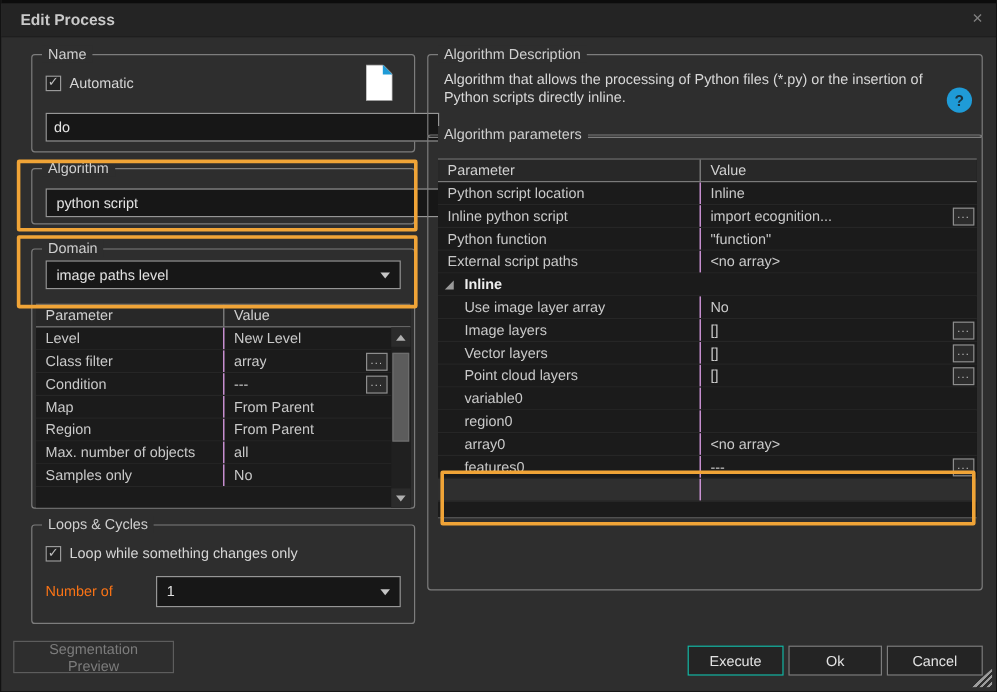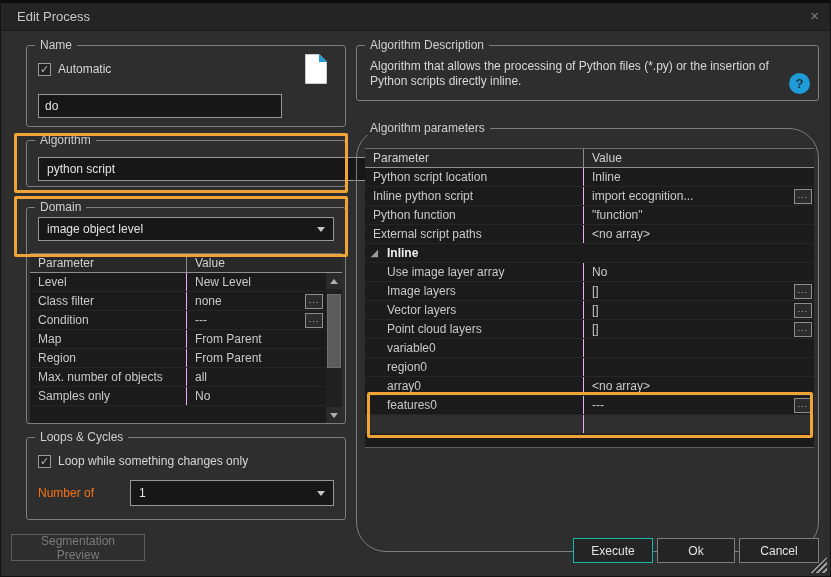--- a/index.html
+++ b/index.html
@@ -3,21 +3,21 @@
 <meta charset="utf-8">
 <style>
   html,body{margin:0;padding:0;background:#1a1a1a;}
   *{box-sizing:border-box;font-family:"Liberation Sans",sans-serif;}
   #dialog{position:relative;width:831px;height:577px;background:#2e2e2e;overflow:hidden;
           border-left:1px solid #121212;border-right:1px solid #121212;border-bottom:1px solid #121212;}
   .abs{position:absolute;}
   
   #topstrip{position:absolute;left:0;top:0;width:831px;height:3px;background:#0c0c0c;}
   #titlebar{position:absolute;left:0;top:3px;width:831px;height:28px;background:#242424;border-bottom:1px solid #1e1e1e;}
-  #title{position:absolute;left:16px;top:6px;font-size:13px;color:#c9c9c9;}
+  #title{position:absolute;left:16px;top:6px;font-size:13px;color:#c9c9c9;font-weight:bold;}
   #close{position:absolute;right:13px;top:4px;font-size:15px;color:#7f7f7f;cursor:default;}
   
   .groupbox{position:absolute;border:1px solid #7d7d7d;border-radius:3px;}
   .gb-label{position:absolute;top:-8px;left:8px;background:#2e2e2e;padding:0 5px;font-size:12px;color:#cfcfcf;line-height:14px;white-space:nowrap;text-align:right;}
   
   .cb-row{position:absolute;display:flex;gap:7px;align-items:center;font-size:12px;color:#d6d6d6;white-space:nowrap;}
   .checkbox{width:13px;height:13px;border:1px solid #9a9a9a;background:#222;color:#bdbdbd;font-size:11px;line-height:11px;text-align:center;flex:0 0 13px;}
   .textinput{position:absolute;background:#171717;border:1px solid #969696;color:#e2e2e2;font-size:12px;padding:0 6px;outline:none;}
   .dropdown{position:absolute;background:#171717;border:1px solid #969696;display:flex;align-items:center;padding:0 8px;font-size:12px;color:#e2e2e2;}
   .dd-arrow{position:absolute;right:8px;top:50%;margin-top:-2px;width:0;height:0;border-left:4px solid transparent;border-right:4px solid transparent;border-top:5px solid #c6c6c6;}
@@ -77,50 +77,50 @@
     <div class="cb-row" style="left:11px;top:16px;">
       <span class="checkbox">✓</span>
       <span>Automatic</span>
     </div>
     <span class="abs" style="right:18px;top:8px;">
       <svg width="22" height="30" viewBox="0 0 22 30">
         <path d="M0 0 h14 l8 8 v22 h-22 z" fill="#ffffff" stroke="#9a9a9a" stroke-width="1"></path>
         <path d="M14 0 l8 8 h-8 z" fill="#1f9bd7"></path>
       </svg>
     </span>
-    <input class="textinput" style="left: 11px; top: 48px; width: 244px; height: 24px;" value="do">
+    <input class="textinput" style="left: 11px; top: 48px; width: 328px; height: 24px;" value="do">
   </div>
 
   <div class="groupbox" style="left:25px;top:140px;width:320px;height:47px;">
     <span class="gb-label">Algorithm</span>
     <div class="dropdown" style="left:11px;top:16px;width:352px;height:24px;">
       <span>python script</span>
       <span class="dd-arrow"></span>
     </div>
   </div>
 
   <div class="groupbox" style="left:25px;top:207px;width:320px;height:217px;">
     <span class="gb-label">Domain</span>
     <div class="dropdown" style="left:11px;top:9px;width:296px;height:24px;">
-      <span>image object level</span>
+      <span>image paths level</span>
       <span class="dd-arrow"></span>
     </div>
 
     <div class="table lt" style="left:3px;top:45px;width:312px;height:170px;">
       <div class="t-header lt-h">
         <div class="hcell-p">Parameter</div>
         <div class="hcell-v">Value</div>
       </div>
       <div class="t-row">
         <div class="c-p">Level</div>
         <div class="c-v">New Level</div>
       </div>
       <div class="t-row">
         <div class="c-p">Class filter</div>
-        <div class="c-v">none</div>
+        <div class="c-v">array</div>
         <div class="ellipsis-btn lt-e">...</div>
       </div>
       <div class="t-row">
         <div class="c-p">Condition</div>
         <div class="c-v">---</div>
         <div class="ellipsis-btn lt-e">...</div>
       </div>
       <div class="t-row">
         <div class="c-p">Map</div>
         <div class="c-v">From Parent</div>
@@ -157,27 +157,27 @@
     </div>
     <span class="lbl" style="left:11px;top:48px;">Number of</span>
     <div class="dropdown" style="left:103px;top:42px;width:204px;height:26px;">
       <span>1</span>
       <span class="dd-arrow"></span>
     </div>
   </div>
 
   <button class="btn disabled" style="left:10px;top:534px;width:134px;height:27px;">Segmentation Preview</button>
 
-  <div class="groupbox" style="left:355px;top:45px;width:463px;height:56px;">
+  <div class="groupbox" style="left:355px;top:45px;width:463px;height:70px;">
     <span class="gb-label">Algorithm Description</span>
     <div class="desc-text" style="left:13px;top:13px;width:410px;">Algorithm that allows the processing of Python files (*.py) or the insertion of Python scripts directly inline.</div>
     <div class="help" style="right:8px;top:27px;">?</div>
   </div>
 
-  <div class="groupbox" style="left:355px;top:128px;width:463px;height:424px;border-radius:30px;">
+  <div class="groupbox" style="left:355px;top:112px;width:463px;height:380px;">
     <span class="gb-label">Algorithm parameters</span>
 
     <div class="table rt" style="left:8px;top:19px;width:449px;height:300px;border-bottom:1px solid #5e5e5e;">
       <div class="t-header rt-h">
         <div class="hcell-p">Parameter</div>
         <div class="hcell-v">Value</div>
       </div>
 
       <div class="t-row">
         <div class="c-p">Python script location</div>

